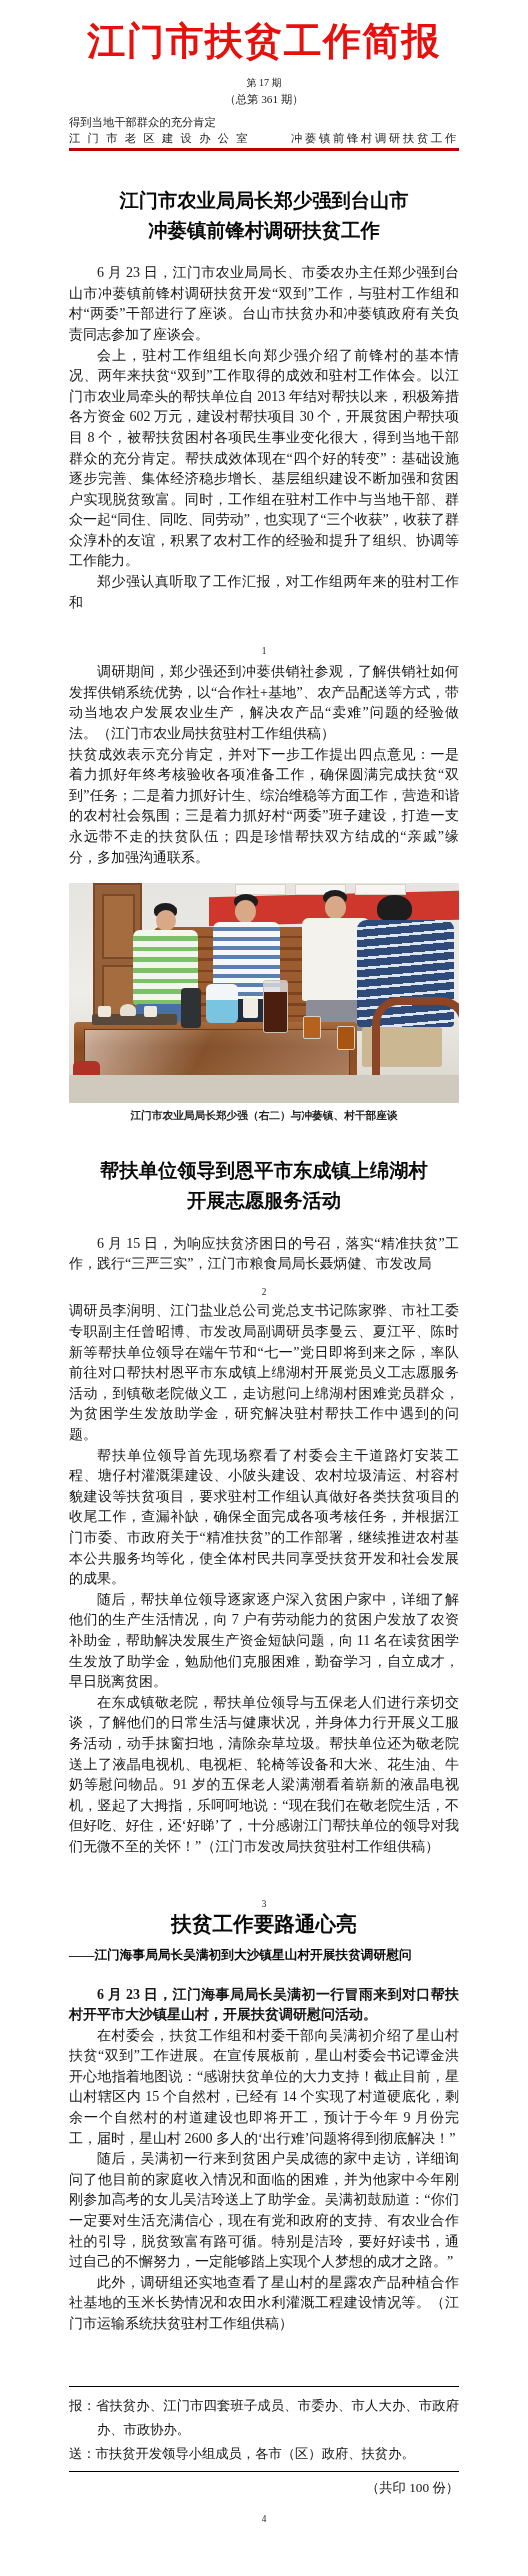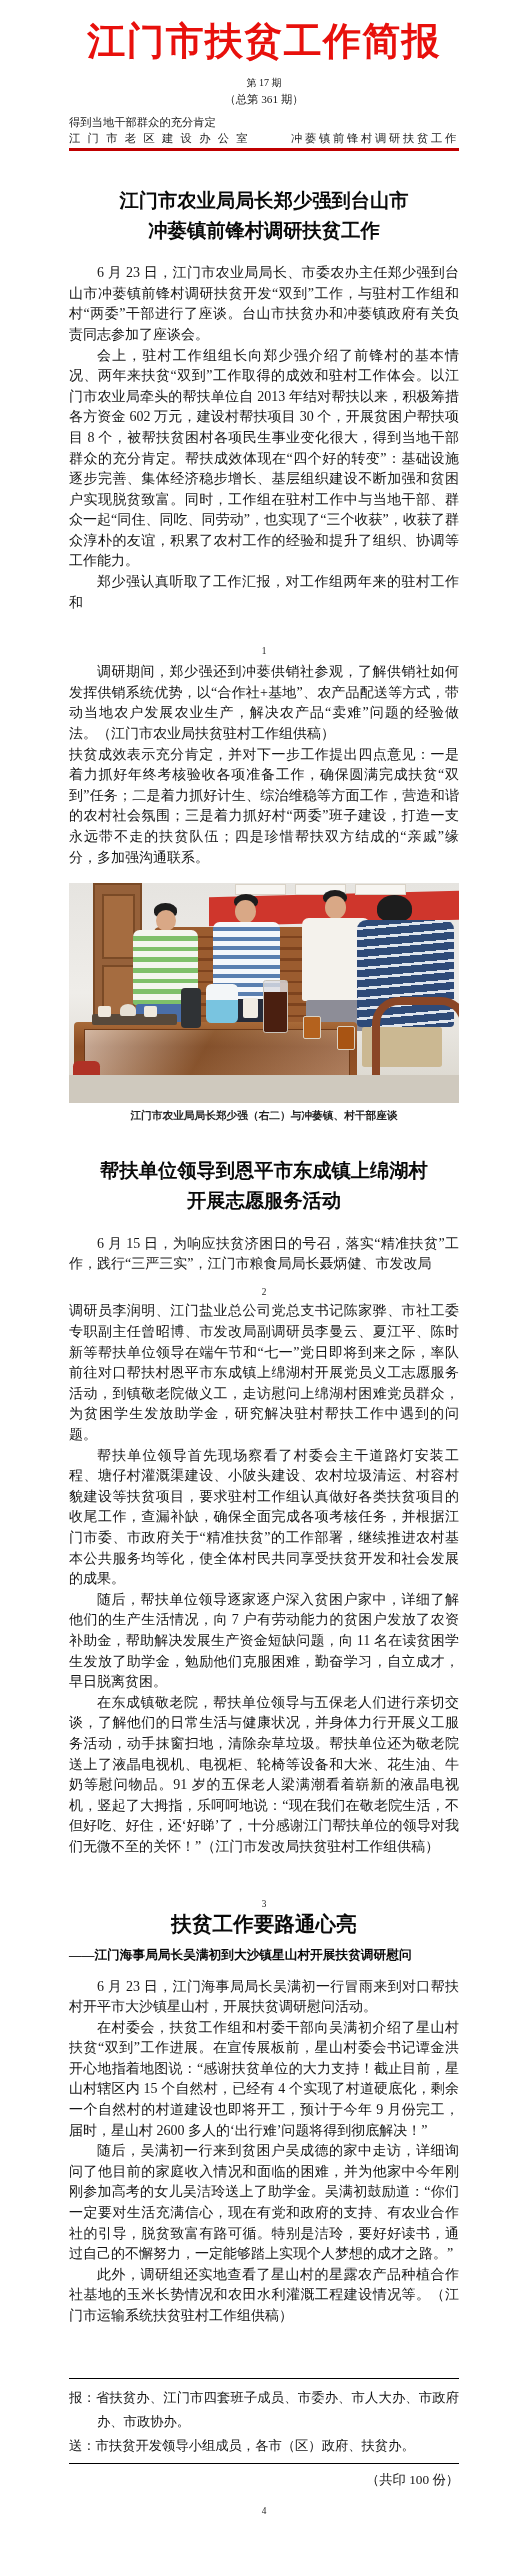--- a/index.html
+++ b/index.html
@@ -154,22 +154,22 @@
 
     <p class="body noindent">调研员李润明、江门盐业总公司党总支书记陈家骅、市社工委专职副主任曾昭博、市发改局副调研员李曼云、夏江平、陈时新等帮扶单位领导在端午节和“七一”党日即将到来之际，率队前往对口帮扶村恩平市东成镇上绵湖村开展党员义工志愿服务活动，到镇敬老院做义工，走访慰问上绵湖村困难党员群众，为贫困学生发放助学金，研究解决驻村帮扶工作中遇到的问题。</p>
     <p class="body">帮扶单位领导首先现场察看了村委会主干道路灯安装工程、塘仔村灌溉渠建设、小陂头建设、农村垃圾清运、村容村貌建设等扶贫项目，要求驻村工作组认真做好各类扶贫项目的收尾工作，查漏补缺，确保全面完成各项考核任务，并根据江门市委、市政府关于“精准扶贫”的工作部署，继续推进农村基本公共服务均等化，使全体村民共同享受扶贫开发和社会发展的成果。</p>
     <p class="body">随后，帮扶单位领导逐家逐户深入贫困户家中，详细了解他们的生产生活情况，向 7 户有劳动能力的贫困户发放了农资补助金，帮助解决发展生产资金短缺问题，向 11 名在读贫困学生发放了助学金，勉励他们克服困难，勤奋学习，自立成才，早日脱离贫困。</p>
     <p class="body">在东成镇敬老院，帮扶单位领导与五保老人们进行亲切交谈，了解他们的日常生活与健康状况，并身体力行开展义工服务活动，动手抹窗扫地，清除杂草垃圾。帮扶单位还为敬老院送上了液晶电视机、电视柜、轮椅等设备和大米、花生油、牛奶等慰问物品。91 岁的五保老人梁满潮看着崭新的液晶电视机，竖起了大拇指，乐呵呵地说：“现在我们在敬老院生活，不但好吃、好住，还‘好睇’了，十分感谢江门帮扶单位的领导对我们无微不至的关怀！”（江门市发改局扶贫驻村工作组供稿）</p>
 
     <div class="page-num" style="margin-top:41px;margin-bottom:0;">3</div>
 
     <div class="a-title" style="margin-top:0;font-size:20.6px;">扶贫工作要路通心亮</div>
     <div class="a-sub">——江门海事局局长吴满初到大沙镇星山村开展扶贫调研慰问</div>
-    <p class="body" style="margin-top:12px;">6 月 23 日，江门海事局局长吴满初一行冒雨来到对口帮扶村开平市大沙镇星山村，开展扶贫调研慰问活动。</p>
-    <p class="body">在村委会，扶贫工作组和村委干部向吴满初介绍了星山村扶贫“双到”工作进展。在宣传展板前，星山村委会书记谭金洪开心地指着地图说：“感谢扶贫单位的大力支持！截止目前，星山村辖区内 15 个自然村，已经有 4 个实现了村道硬底化，剩余一个自然村的村道建设也即将开工，预计于今年 9 月份完工，届时，星山村 2600 多人的‘出行难’问题将得到彻底解决！”</p>
+    <p class="body" style="margin-top:20px;font-weight:bold;">6 月 23 日，江门海事局局长吴满初一行冒雨来到对口帮扶村开平市大沙镇星山村，开展扶贫调研慰问活动。</p>
+    <p class="body">在村委会，扶贫工作组和村委干部向吴满初介绍了星山村扶贫“双到”工作进展。在宣传展板前，星山村委会书记谭金洪开心地指着地图说：“感谢扶贫单位的大力支持！截止目前，星山村辖区内 15 个自然村，已经有 14 个实现了村道硬底化，剩余一个自然村的村道建设也即将开工，预计于今年 9 月份完工，届时，星山村 2600 多人的‘出行难’问题将得到彻底解决！”</p>
     <p class="body">随后，吴满初一行来到贫困户吴成德的家中走访，详细询问了他目前的家庭收入情况和面临的困难，并为他家中今年刚刚参加高考的女儿吴洁玲送上了助学金。吴满初鼓励道：“你们一定要对生活充满信心，现在有党和政府的支持、有农业合作社的引导，脱贫致富有路可循。特别是洁玲，要好好读书，通过自己的不懈努力，一定能够踏上实现个人梦想的成才之路。”</p>
     <p class="body">此外，调研组还实地查看了星山村的星露农产品种植合作社基地的玉米长势情况和农田水利灌溉工程建设情况等。（江门市运输系统扶贫驻村工作组供稿）</p>
 
     <div class="footer">
       <div class="f-rule"></div>
       <div class="f-block">
         <div class="f-line"><span>报：</span><span>省扶贫办、江门市四套班子成员、市委办、市人大办、市政府办、市政协办。</span></div>
         <div class="f-line"><span>送：</span><span>市扶贫开发领导小组成员，各市（区）政府、扶贫办。</span></div>
       </div>
       <div class="f-rule"></div>

